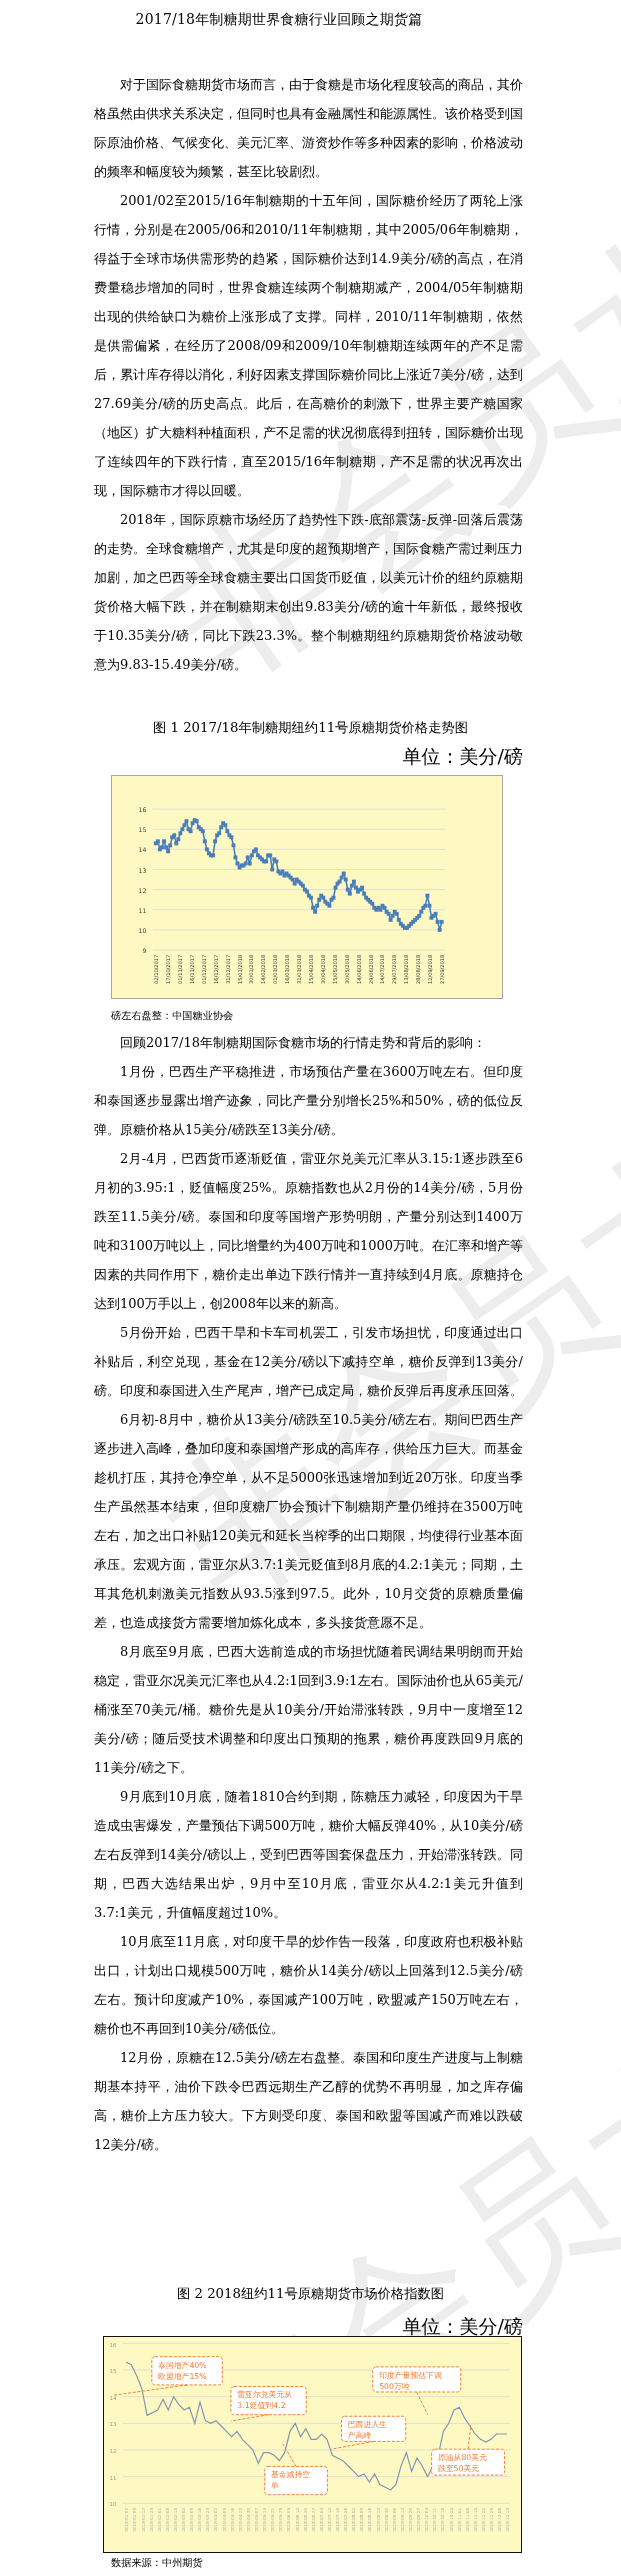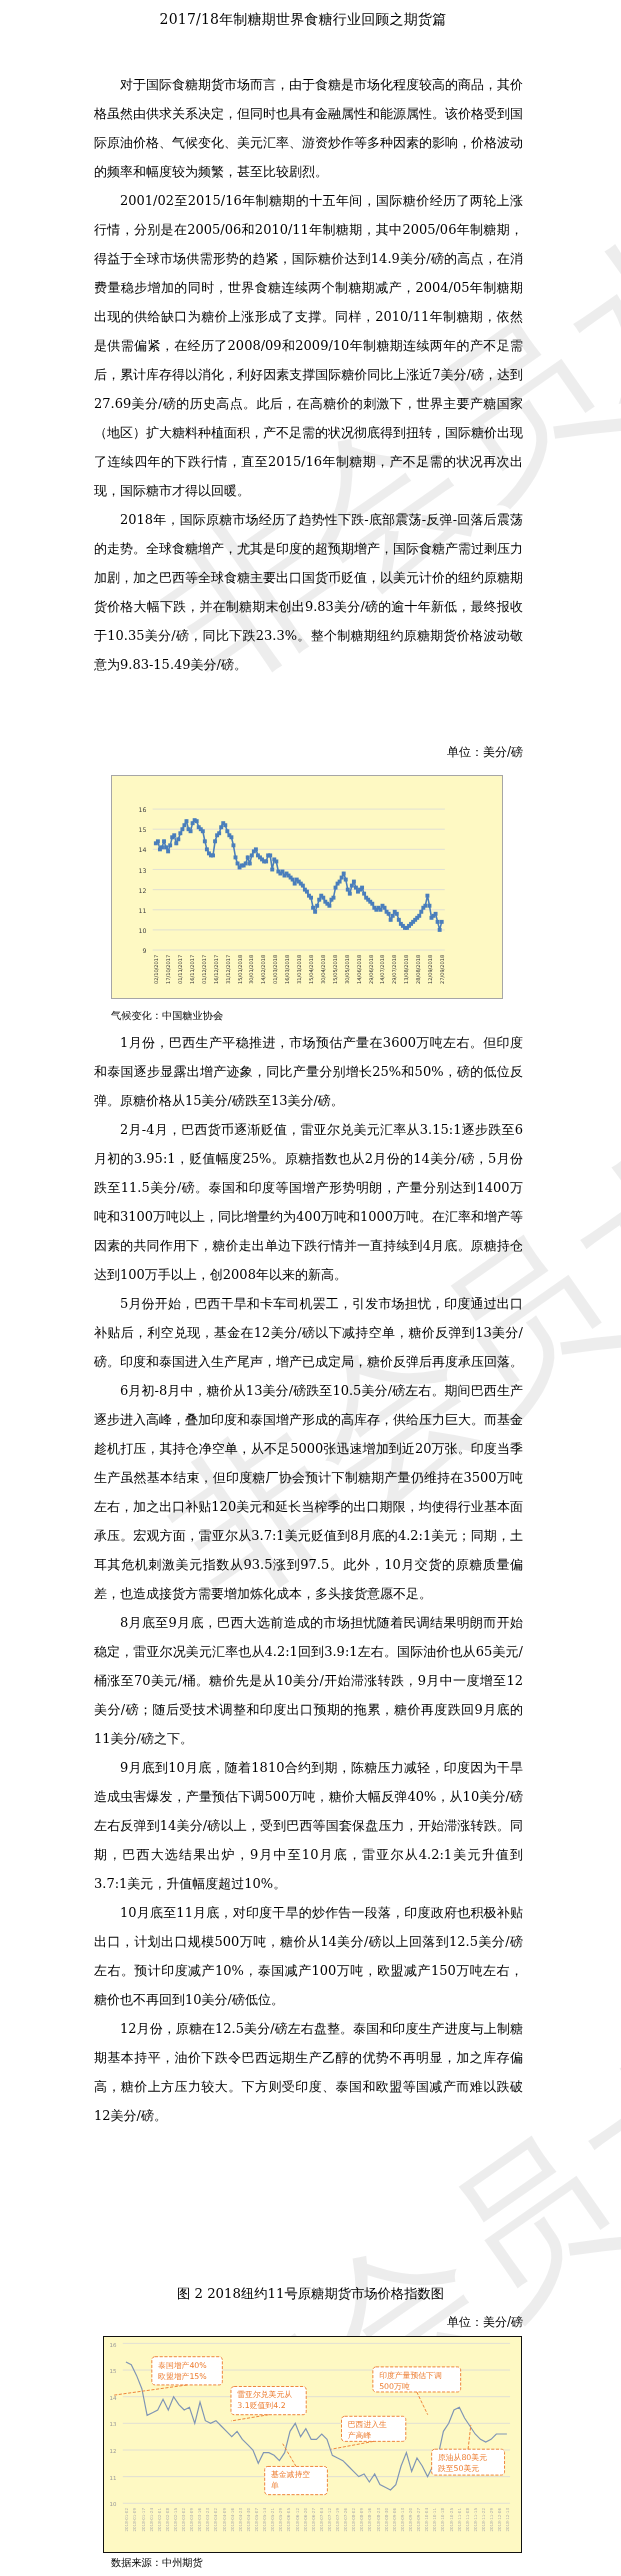--- a/index.html
+++ b/index.html
@@ -1,25 +1,25 @@
 <!DOCTYPE html>
 <html style="font-size:12.5px"><head>
 <meta charset="utf-8">
 <style>
   html, body { margin: 0; padding: 0; background: #ffffff; }
   body { width: 621px; height: 2576px; position: relative; overflow: hidden;
          font-family: "DejaVu Serif", "Liberation Serif", serif; color: #000; }
   .page { position: absolute; left: 0; top: 0; width: 621px; height: 2576px; }
   .title { position: absolute; top: 11px; left: 0; width: 558px; text-align: center;
-           font-size: 14px; letter-spacing: 0.2px; margin-left: 24px; }
+           font-size: 14px; letter-spacing: 0.2px; }
   .body-text { position: absolute; left: 94px; width: 429px; font-size: 13px;
                line-height: 29px; text-align: justify; text-justify: inter-character; }
   .body-text p { margin: 0; text-indent: 2em; }
   .fig-title { position: absolute; left: 0; width: 621px; text-align: center; font-size: 13.3px; }
-  .unit { position: absolute; right: 98px; font-size: 12px; }
+  .unit { position: absolute; right: 98px; font-size: 19px; }
   .source { position: absolute; font-size: 10.2px; font-family: "DejaVu Sans", "Liberation Sans", sans-serif; }
   .chart-frame { position: absolute; border: 0.8px solid #a6a6a6; background: #fef9c3; }
   .chart-frame.dark { border: 1.2px solid #111; }
   svg text { font-family: "DejaVu Sans", "Liberation Sans", sans-serif; }
   .watermark { position: absolute; color: rgba(0,0,0,0.07); font-size: 164px;
                font-family: "DejaVu Sans", sans-serif; transform: rotate(-35deg);
                white-space: nowrap; pointer-events: none; }
 </style>
 </head>
 <body>
@@ -31,20 +31,21 @@
   <div class="watermark" style="left:125px; top:2115px;">非会员水印</div>
 
   <div class="title">2017/18年制糖期世界食糖行业回顾之期货篇</div>
 
   <div class="body-text" style="top:70px;">
     <p>对于国际食糖期货市场而言，由于食糖是市场化程度较高的商品，其价格虽然由供求关系决定，但同时也具有金融属性和能源属性。该价格受到国际原油价格、气候变化、美元汇率、游资炒作等多种因素的影响，价格波动的频率和幅度较为频繁，甚至比较剧烈。</p>
     <p>2001/02至2015/16年制糖期的十五年间，国际糖价经历了两轮上涨行情，分别是在2005/06和2010/11年制糖期，其中2005/06年制糖期，得益于全球市场供需形势的趋紧，国际糖价达到14.9美分/磅的高点，在消费量稳步增加的同时，世界食糖连续两个制糖期减产，2004/05年制糖期出现的供给缺口为糖价上涨形成了支撑。同样，2010/11年制糖期，依然是供需偏紧，在经历了2008/09和2009/10年制糖期连续两年的产不足需后，累计库存得以消化，利好因素支撑国际糖价同比上涨近7美分/磅，达到27.69美分/磅的历史高点。此后，在高糖价的刺激下，世界主要产糖国家（地区）扩大糖料种植面积，产不足需的状况彻底得到扭转，国际糖价出现了连续四年的下跌行情，直至2015/16年制糖期，产不足需的状况再次出现，国际糖市才得以回暖。</p>
     <p>2018年，国际原糖市场经历了趋势性下跌-底部震荡-反弹-回落后震荡的走势。全球食糖增产，尤其是印度的超预期增产，国际食糖产需过剩压力加剧，加之巴西等全球食糖主要出口国货币贬值，以美元计价的纽约原糖期货价格大幅下跌，并在制糖期末创出9.83美分/磅的逾十年新低，最终报收于10.35美分/磅，同比下跌23.3%。整个制糖期纽约原糖期货价格波动敬意为9.83-15.49美分/磅。</p>
   </div>
 
+  <div class="fig-title" style="top:719px;">图 1 2017/18年制糖期纽约11号原糖期货价格走势图</div>
   <div class="unit" style="top:744px;">单位：美分/磅</div>
 
   <div class="chart-frame" style="left:111px; top:775px; width:390px; height:222px;">
     <svg id="chart1" width="390" height="222" viewBox="0 0 498 283">
         <line x1="52" x2="425" y1="222" y2="222" stroke="#d9d9d9" stroke-width="1"></line>
         <text x="44" y="226" font-size="8" text-anchor="end" fill="#444">9</text>
         <line x1="52" x2="425" y1="196.28571428571428" y2="196.28571428571428" stroke="#d9d9d9" stroke-width="1"></line>
         <text x="44" y="200.28571428571428" font-size="8" text-anchor="end" fill="#444">10</text>
         <line x1="52" x2="425" y1="170.57142857142858" y2="170.57142857142858" stroke="#d9d9d9" stroke-width="1"></line>
         <text x="44" y="174.57142857142858" font-size="8" text-anchor="end" fill="#444">11</text>
@@ -220,23 +221,24 @@
         <text x="0" y="0" font-size="6.5" fill="#333" text-anchor="end" transform="translate(317.5416666666667,228) rotate(-90)">14/06/2018</text>
         <text x="0" y="0" font-size="6.5" fill="#333" text-anchor="end" transform="translate(332.75,228) rotate(-90)">29/06/2018</text>
         <text x="0" y="0" font-size="6.5" fill="#333" text-anchor="end" transform="translate(347.95833333333337,228) rotate(-90)">14/07/2018</text>
         <text x="0" y="0" font-size="6.5" fill="#333" text-anchor="end" transform="translate(363.1666666666667,228) rotate(-90)">29/07/2018</text>
         <text x="0" y="0" font-size="6.5" fill="#333" text-anchor="end" transform="translate(378.375,228) rotate(-90)">13/08/2018</text>
         <text x="0" y="0" font-size="6.5" fill="#333" text-anchor="end" transform="translate(393.58333333333337,228) rotate(-90)">28/08/2018</text>
         <text x="0" y="0" font-size="6.5" fill="#333" text-anchor="end" transform="translate(408.7916666666667,228) rotate(-90)">12/09/2018</text>
         <text x="0" y="0" font-size="6.5" fill="#333" text-anchor="end" transform="translate(424,228) rotate(-90)">27/09/2018</text>
       </svg>
   </div>
-  <div class="source" style="left:111px; top:1009px;">气候变化：中国糖业协会</div>
+  <div class="source" style="left:111px; top:1009px;">磅左右盘整：中国糖业协会</div>
 
   <div class="body-text" style="top:1028px;">
+    <p>回顾2017/18年制糖期国际食糖市场的行情走势和背后的影响：</p>
     <p>1月份，巴西生产平稳推进，市场预估产量在3600万吨左右。但印度和泰国逐步显露出增产迹象，同比产量分别增长25%和50%，磅的低位反弹。原糖价格从15美分/磅跌至13美分/磅。</p>
     <p>2月-4月，巴西货币逐渐贬值，雷亚尔兑美元汇率从3.15:1逐步跌至6月初的3.95:1，贬值幅度25%。原糖指数也从2月份的14美分/磅，5月份跌至11.5美分/磅。泰国和印度等国增产形势明朗，产量分别达到1400万吨和3100万吨以上，同比增量约为400万吨和1000万吨。在汇率和增产等因素的共同作用下，糖价走出单边下跌行情并一直持续到4月底。原糖持仓达到100万手以上，创2008年以来的新高。</p>
     <p>5月份开始，巴西干旱和卡车司机罢工，引发市场担忧，印度通过出口补贴后，利空兑现，基金在12美分/磅以下减持空单，糖价反弹到13美分/磅。印度和泰国进入生产尾声，增产已成定局，糖价反弹后再度承压回落。</p>
     <p>6月初-8月中，糖价从13美分/磅跌至10.5美分/磅左右。期间巴西生产逐步进入高峰，叠加印度和泰国增产形成的高库存，供给压力巨大。而基金趁机打压，其持仓净空单，从不足5000张迅速增加到近20万张。印度当季生产虽然基本结束，但印度糖厂协会预计下制糖期产量仍维持在3500万吨左右，加之出口补贴120美元和延长当榨季的出口期限，均使得行业基本面承压。宏观方面，雷亚尔从3.7:1美元贬值到8月底的4.2:1美元；同期，土耳其危机刺激美元指数从93.5涨到97.5。此外，10月交货的原糖质量偏差，也造成接货方需要增加炼化成本，多头接货意愿不足。</p>
     <p>8月底至9月底，巴西大选前造成的市场担忧随着民调结果明朗而开始稳定，雷亚尔况美元汇率也从4.2:1回到3.9:1左右。国际油价也从65美元/桶涨至70美元/桶。糖价先是从10美分/开始滞涨转跌，9月中一度增至12美分/磅；随后受技术调整和印度出口预期的拖累，糖价再度跌回9月底的11美分/磅之下。</p>
     <p>9月底到10月底，随着1810合约到期，陈糖压力减轻，印度因为干旱造成虫害爆发，产量预估下调500万吨，糖价大幅反弹40%，从10美分/磅左右反弹到14美分/磅以上，受到巴西等国套保盘压力，开始滞涨转跌。同期，巴西大选结果出炉，9月中至10月底，雷亚尔从4.2:1美元升值到3.7:1美元，升值幅度超过10%。</p>
     <p>10月底至11月底，对印度干旱的炒作告一段落，印度政府也积极补贴出口，计划出口规模500万吨，糖价从14美分/磅以上回落到12.5美分/磅左右。预计印度减产10%，泰国减产100万吨，欧盟减产150万吨左右，糖价也不再回到10美分/磅低位。</p>
     <p>12月份，原糖在12.5美分/磅左右盘整。泰国和印度生产进度与上制糖期基本持平，油价下跌令巴西远期生产乙醇的优势不再明显，加之库存偏高，糖价上方压力较大。下方则受印度、泰国和欧盟等国减产而难以跌破12美分/磅。</p>
   </div>
 

